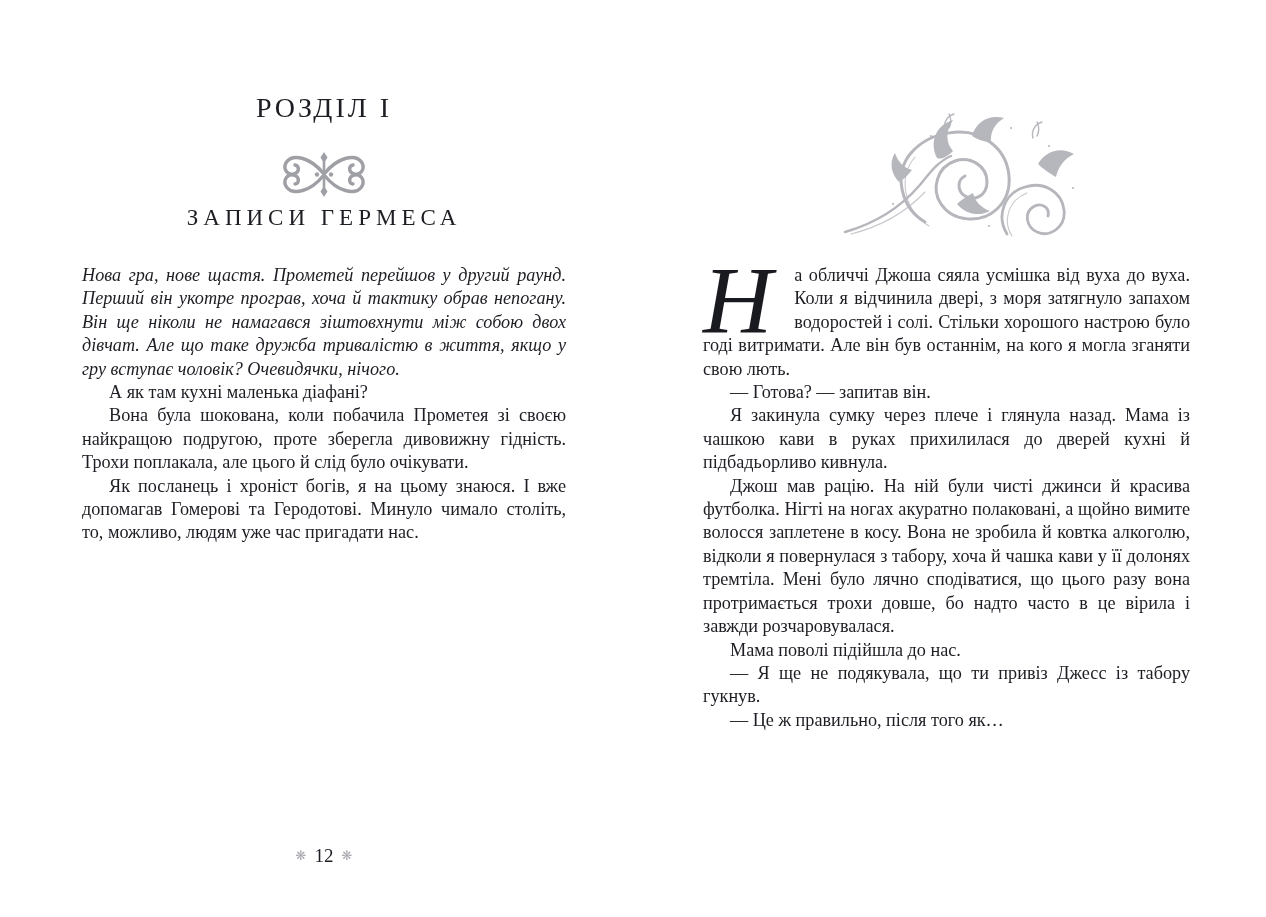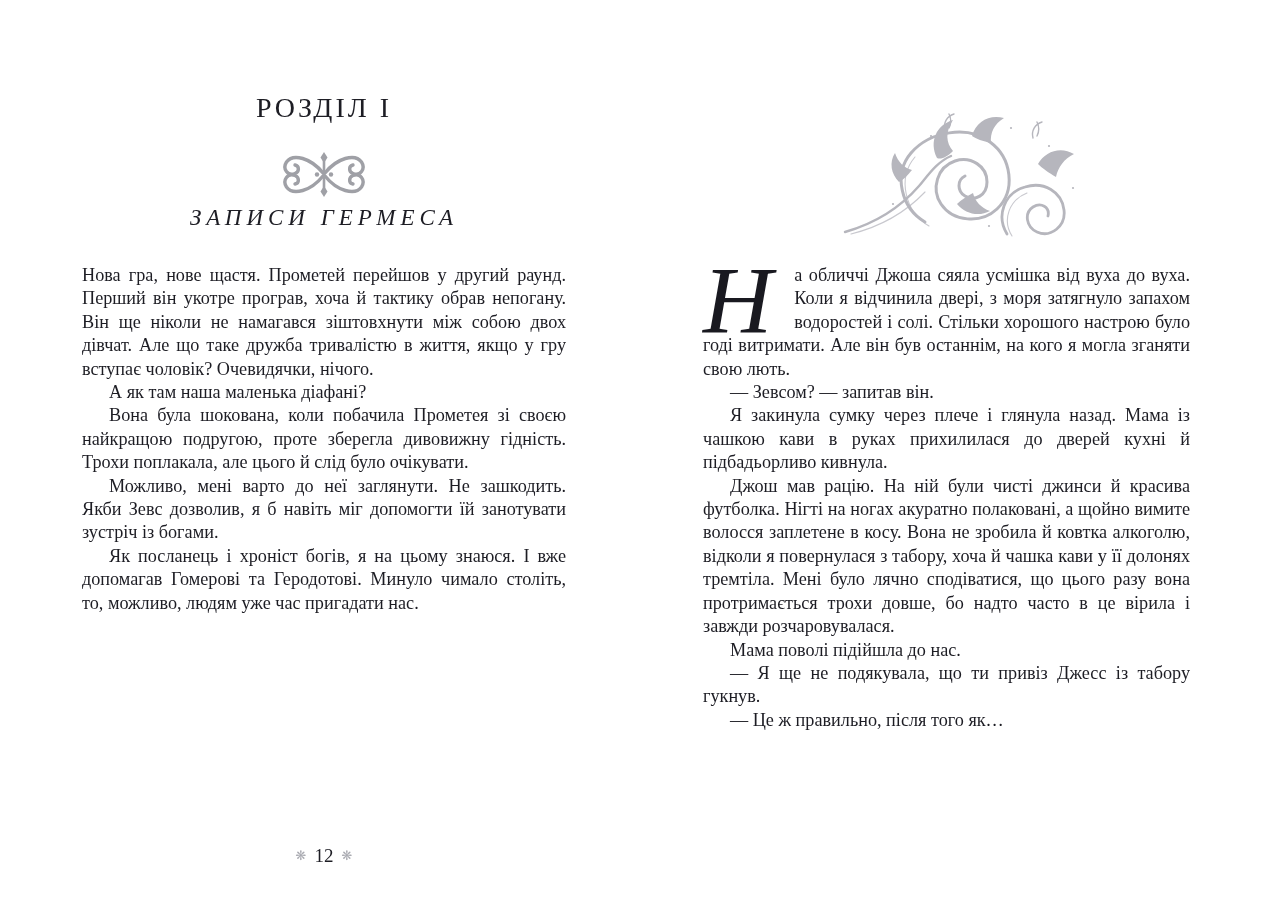--- a/index.html
+++ b/index.html
@@ -23,30 +23,30 @@
     letter-spacing: 3px; color: #1d1d24;
   }
   .fleuron-wrap {
     position: absolute; top: 149px; left: 0; right: 0;
     text-align: center;
   }
   .section-heading {
     position: absolute; top: 205px; left: 0; right: 0;
     margin: 0; text-align: center;
     font-size: 23px; font-weight: 400;
-    letter-spacing: 5px; color: #1d1d24; font-style: italic;
+    letter-spacing: 5px; color: #1d1d24;
   }
 
   .body-text {
     position: absolute; top: 264px; left: 0; right: 0;
     font-size: 18.2px; line-height: 23.4px;
     text-align: justify;
   }
   .body-text p { margin: 0; text-indent: 27px; }
-  .page-left .body-text p:first-of-type { text-indent: 0; }
+  .page-left .body-text p:first-of-type { text-indent: 0; font-style: italic; }
 
   .drop-para { text-indent: 0 !important; }
   .dropcap {
     float: left;
     font-family: "Liberation Serif", serif;
     font-style: italic;
     font-size: 96px;
     line-height: 78px;
     height: 70px;
     margin-top: -2px;
@@ -101,25 +101,24 @@
       </svg>
     </div>
 
     <h2 class="section-heading">ЗАПИСИ ГЕРМЕСА</h2>
 
     <div class="body-text">
 
         <p>Нова гра, нове щастя. Прометей перейшов у другий раунд. Перший він укотре програв, хоча й тактику обрав непогану. Він ще ніколи не намагався зіштовхнути між собою двох дівчат. Але що таке дружба тривалістю в життя, якщо у гру вступає чоловік? Очевидячки, нічого.</p>
 
 
-        <p>А як там наша маленька діафані?</p>
+        <p>А як там кухні маленька діафані?</p>
 
         <p>Вона була шокована, коли побачила Прометея зі своєю найкращою подругою, проте зберегла дивовижну гідність. Трохи поплакала, але цього й слід було очікувати.</p>
 
-        <p>Можливо, мені варто до неї заглянути. Не зашкодить. Якби Зевс дозволив, я б навіть міг допомогти їй занотувати зустріч із богами.</p>
 
         <p>Як посланець і хроніст богів, я на цьому знаюся. І вже допомагав Гомерові та Геродотові. Минуло чимало століть, то, можливо, людям уже час пригадати нас.</p>
       </div>
 
     <div class="page-footer">
       <span class="orn">❋</span><span class="num">12</span><span class="orn">❋</span>
     </div>
   </div>
 
   <div class="page page-right">
@@ -157,21 +156,21 @@
         </g>
       </svg>
     </div>
 
     <div class="body-text">
       <p class="drop-para">
         <span class="dropcap">Н</span><span>а обличчі Джоша сяяла усмішка від вуха до вуха. Коли я відчинила двері, з моря затягнуло запахом водоростей і солі. Стільки хорошого настрою було годі витримати. Але він був останнім, на кого я могла зганяти свою лють.</span>
       </p>
       <div>
 
-          <p>— Зевсом? — запитав він.</p>
+          <p>— Готова? — запитав він.</p>
 
           <p>Я закинула сумку через плече і глянула назад. Мама із чашкою кави в руках прихилилася до дверей кухні й підбадьорливо кивнула.</p>
 
 
 
           <p>Джош мав рацію. На ній були чисті джинси й красива футболка. Нігті на ногах акуратно полаковані, а щойно вимите волосся заплетене в косу. Вона не зробила й ковтка алкоголю, відколи я повернулася з табору, хоча й чашка кави у її долонях тремтіла. Мені було лячно сподіватися, що цього разу вона протримається трохи довше, бо надто часто в це вірила і завжди розчаровувалася.</p>
 
           <p>Мама поволі підійшла до нас.</p>
 
           <p>— Я ще не подякувала, що ти привіз Джесс із табору гукнув.</p>

